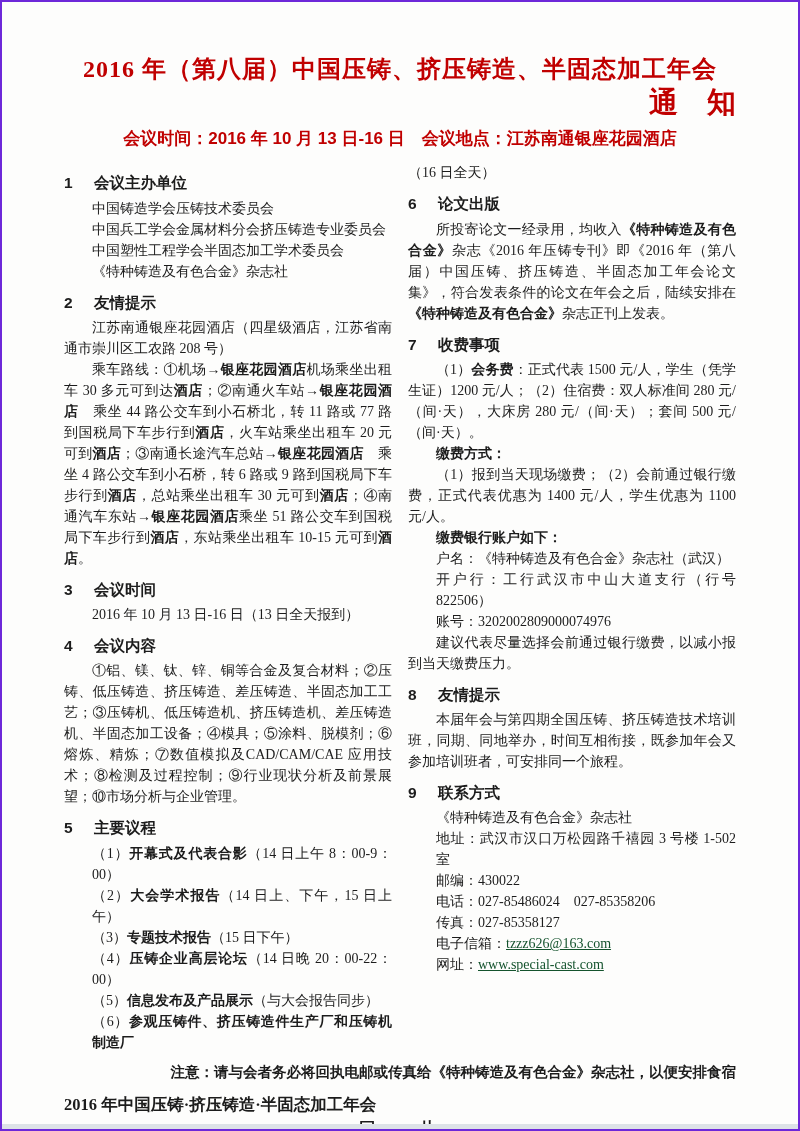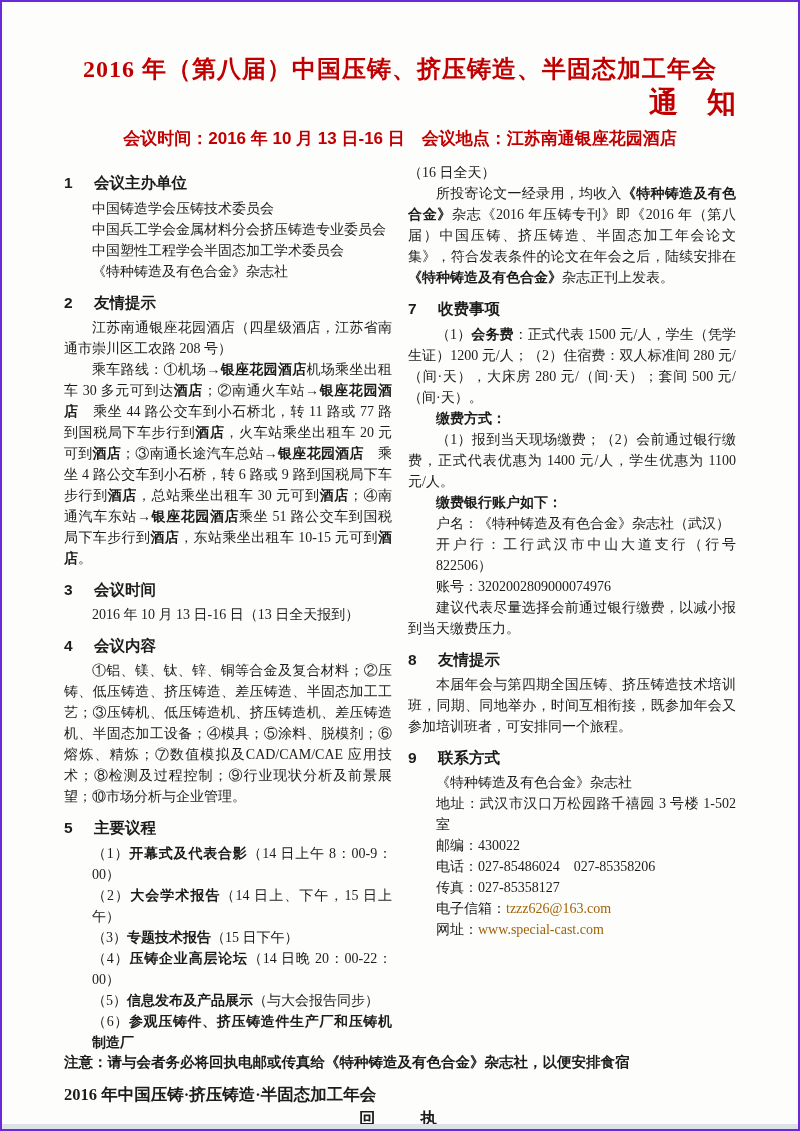--- a/index.html
+++ b/index.html
@@ -36,26 +36,26 @@
   .columns{display:flex;gap:16px;margin-top:12px;}
   .col{flex:1 1 0;font-size:14px;line-height:1.5;text-align:justify;}
   .sec-head{
     font-family:"Liberation Sans","DejaVu Sans",sans-serif;
     font-weight:bold;font-size:15.5px;margin:9px 0 3px 0;text-align:left;
   }
   .sec-head .sec-num{display:inline-block;min-width:30px;}
   .indent{text-indent:2em;}
   .pad2{padding-left:2em;}
   .hei{font-family:"Liberation Sans","DejaVu Sans",sans-serif;font-weight:bold;}
-  a.doclink{color:#a16207;cursor:pointer;margin-top:8px;}
+  a.doclink{color:#14532d;text-decoration:underline;cursor:pointer;margin-top:8px;}
   .agenda-item{padding-left:2em;}
   .agenda-item .ttl{font-family:"Liberation Sans","DejaVu Sans",sans-serif;font-weight:bold;}
   
   .center-note{
-    text-align:left;font-weight:bold;font-size:14.5px;
+    text-align:right;font-weight:bold;font-size:14.5px;margin-top:10px;
     font-family:Liberation Serif, serif;
   }
   .reply-title{text-align:left;font-weight:bold;font-size:16.5px;margin-top:12px;}
   .reply-subtitle{text-align:center;font-weight:bold;font-size:16.5px;margin-top:2px;letter-spacing:4px;}
 </style>
 </head>
 <body>
 
 <div class="page">
 
@@ -112,20 +112,23 @@
             <div class="agenda-item"><span>（6）</span><span class="ttl">参观压铸件、挤压铸造件生产厂和压铸机制造厂</span><span></span></div>
           </div>
       </div>
     </div>
 
     <div class="col">
 
       <div>（16 日全天）</div>
 
       <div>
+        <div class="sec-head">
+          <span class="sec-num">6</span><span>论文出版</span>
+        </div>
         <div class="indent"><span>所投寄论文一经录用，均收入</span><span class="hei">《特种铸造及有色合金》</span><span>杂志《2016 年压铸专刊》即《2016 年（第八届）中国压铸、挤压铸造、半固态加工年会论文集》，符合发表条件的论文在年会之后，陆续安排在</span><span class="hei">《特种铸造及有色合金》</span><span>杂志正刊上发表。</span></div>
       </div>
 
       <div>
         <div class="sec-head">
           <span class="sec-num">7</span><span>收费事项</span>
         </div>
         <div class="indent"><span>（1）</span><span class="hei">会务费</span><span>：正式代表 1500 元/人，学生（凭学生证）1200 元/人；（2）住宿费：双人标准间 280 元/（间·天），大床房 280 元/（间·天）；套间 500 元/（间·天）。</span></div>
         <div class="pad2 hei">缴费方式：</div>
         <div class="indent">（1）报到当天现场缴费；（2）会前通过银行缴费，正式代表优惠为 1400 元/人，学生优惠为 1100 元/人。</div>

